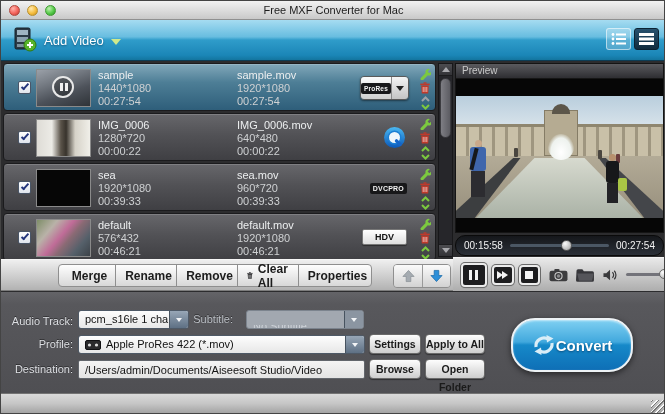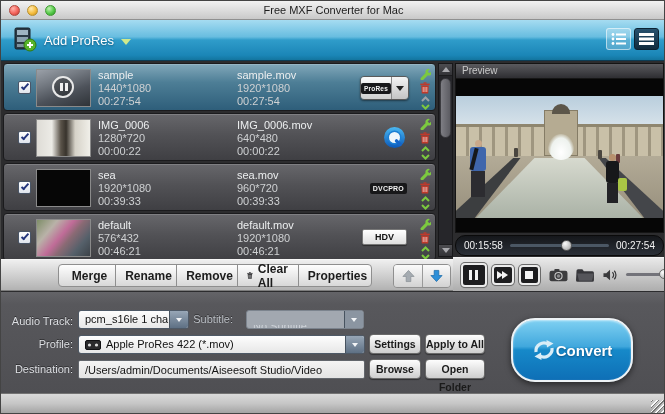--- a/index.html
+++ b/index.html
@@ -146,21 +146,21 @@
   .dd-text { flex:1; font-size:11px; color:#111; line-height:17px; padding:0 6px; white-space:nowrap; overflow:hidden; display:flex; align-items:center; gap:5px; }
   .dd-arrow { width:19px; background:linear-gradient(#97a6b6,#5e7084); border-left:1px solid #47535f; display:flex; align-items:center; justify-content:center; }
   .dd-arrow b { width:0; height:0; border-left:3.5px solid transparent; border-right:3.5px solid transparent; border-top:4.5px solid #f2f4f6; }
   .dd.disabled { background:#a2a8b0; border-color:#7c848e; }
   .dd.disabled .dd-text { color:#cdd2d8;margin-top:14px; }
   .dd.disabled .dd-arrow { background:#8b95a1; }
   .field { position:absolute; height:19px; background:linear-gradient(#f4f4f4,#e3e3e3); border:1px solid #62666c; border-radius:2px;
     font-size:11px; color:#141414; padding:0 6px; font-family:"Liberation Sans",sans-serif; }
   .sbtn2 { position:absolute; height:20px; background:linear-gradient(#fdfdfd,#cecece); border:1px solid #6a6a6a; border-radius:4px;
     font-size:10.5px; font-weight:bold; color:#1a1a1a; text-align:center; line-height:18px; box-shadow:0 1px 1px rgba(0,0,0,.4); cursor:pointer; }
-  .convert { position:absolute; left:510px; top:316px; width:122px; height:64px; border-radius:24px;
+  .convert { position:absolute; left:510px; top:316px; width:122px; height:54px; border-radius:24px;
     border:2px solid #edf2f5; background:linear-gradient(#7fd0f2 0%,#41a8dd 44%,#1689c9 50%,#0e6fb6 100%);
     box-shadow:0 2px 6px rgba(0,0,0,.55), inset 0 1px 2px rgba(255,255,255,.55);
     display:flex; align-items:center; justify-content:center; gap:0; cursor:pointer; }
   .convert-label { color:#fff; font-size:15px; font-weight:bold; text-shadow:0 1px 2px rgba(0,30,60,.5); }
 
   
   .statusbar { position:absolute; left:0; top:392px; width:665px; height:22px;
     background:linear-gradient(#dadada,#c6c6c6 45%,#9d9d9d); border-top:1px solid #737373; }
   .grip { position:absolute; right:2px; bottom:2px; width:13px; height:13px;
     background:repeating-linear-gradient(135deg, rgba(255,255,255,.9) 0 1px, rgba(110,110,110,.9) 1px 2px, transparent 2px 4px); }
@@ -184,21 +184,21 @@
       <span>
         <svg width="26" height="26" viewBox="0 0 26 26">
           <rect x="4" y="2" width="15" height="21" rx="1.5" fill="#2c3a46" stroke="#142028"></rect>
           <rect x="6" y="4" width="11" height="5" fill="#9fb4c2"></rect>
           <rect x="6" y="11" width="11" height="5" fill="#8aa0ae"></rect>
           <rect x="6" y="18" width="11" height="3" fill="#7c929e"></rect>
           <circle cx="19" cy="19" r="6" fill="#57b32b" stroke="#2f7a12"></circle>
           <path d="M19 16v6 M16 19h6" stroke="#ffffff" stroke-width="2"></path>
         </svg>
       </span>
-      <span class="addvideo-label">Add ProRes</span>
+      <span class="addvideo-label">Add Video</span>
       <span class="caret-green"></span>
     </div>
     <div class="viewtoggles">
       <div class="vbtn ghost">
         <svg width="16" height="14" viewBox="0 0 16 14">
           <circle cx="2" cy="2.5" r="1.4" fill="#fff"></circle>
             <rect x="5" y="1.5" width="10" height="2" fill="#fff"></rect>
           <circle cx="2" cy="7" r="1.4" fill="#fff"></circle>
             <rect x="5" y="6" width="10" height="2" fill="#fff"></rect>
           <circle cx="2" cy="11.5" r="1.4" fill="#fff"></circle>

